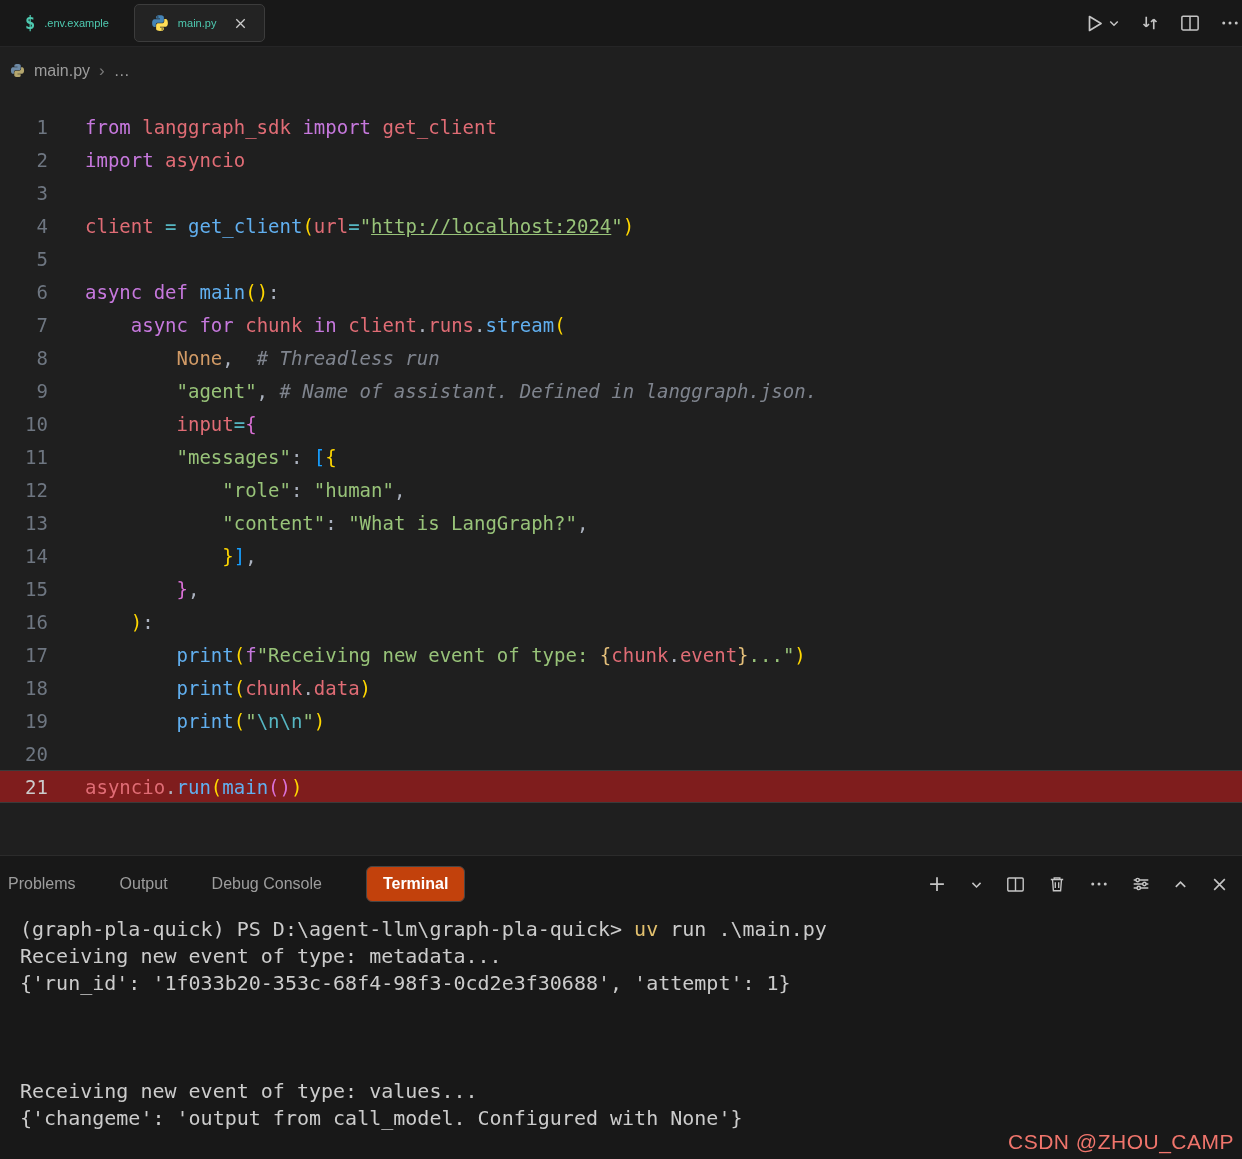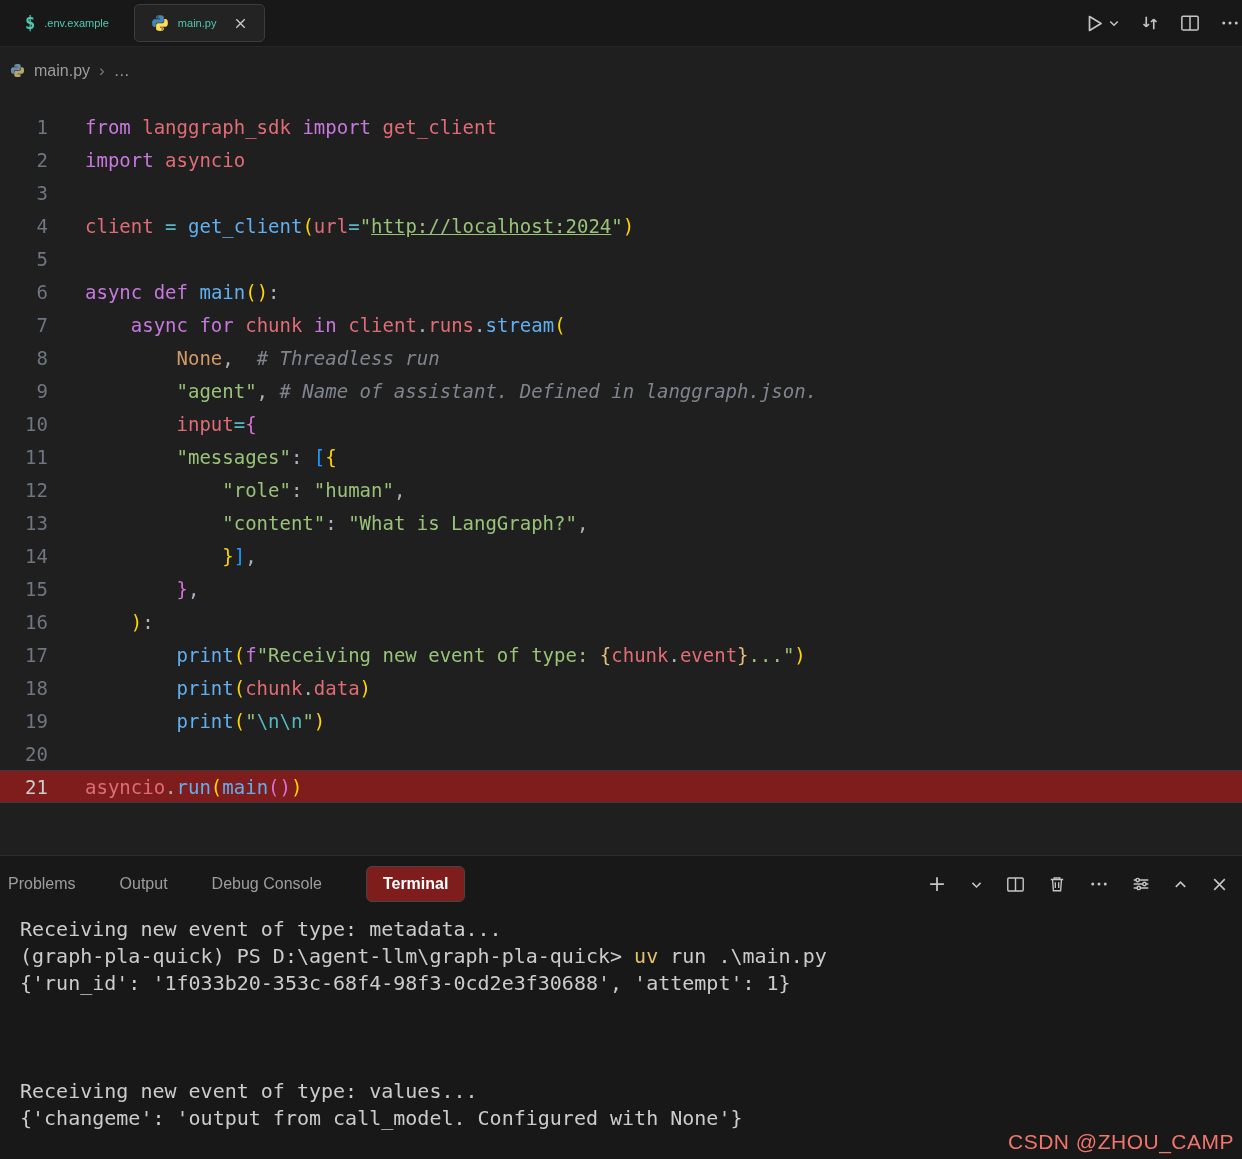--- a/index.html
+++ b/index.html
@@ -59,21 +59,21 @@
   .tk-fstr { color:#e5c07b; }
   .tk-b1   { color:#ffd700; }
   .tk-b2   { color:#da70d6; }
   .tk-b3   { color:#179fff; }
 
   
   .panel { border-top:1px solid #2b2b2b; background:#181818; height:304px; }
   .panel-header { height:56px; display:flex; align-items:center; padding:0 14px 0 8px; }
   .ptab { font-size:16px; color:#9d9d9d; margin-right:44px; cursor:pointer; }
   .ptab.active {
-    background:#7f1d1d; color:#ffffff; border:1px solid #464646;
+    background:#c2410c; color:#ffffff; border:1px solid #464646;
     border-radius:6px; padding:8px 16px; margin-right:0; font-weight:600;
   }
   .panel-actions { margin-left:auto; display:flex; align-items:center; gap:23px; }
 
   .terminal {
     padding:4px 0 0 20px;
     font-family:"DejaVu Sans Mono", monospace; font-size:20px; color:#cccccc;
   }
   .t-row { height:27px; line-height:27px; white-space:pre; }
   .ttk-def { color:#cccccc; }
@@ -233,22 +233,22 @@
         </span>
         <span class="action">
           <svg width="17" height="17" viewBox="0 0 16 16" stroke="#c5c5c5" stroke-width="1.5" fill="none">
             <path d="M3 3l10 10M13 3L3 13"></path>
           </svg>
         </span>
       </div>
     </div>
 
     <div class="terminal" id="terminal-lines">
+        <div class="t-row"><span class="ttk-def">(graph-pla-quick) PS D:\agent-llm\graph-pla-quick&gt; </span><span class="ttk-cmd">uv</span><span class="ttk-def"> run .\main.py</span></div>
         <div class="t-row"><span class="ttk-def">Receiving new event of type: metadata...</span></div>
-        <div class="t-row"><span class="ttk-def">(graph-pla-quick) PS D:\agent-llm\graph-pla-quick&gt; </span><span class="ttk-cmd">uv</span><span class="ttk-def"> run .\main.py</span></div>
         <div class="t-row"><span class="ttk-def">{'run_id': '1f033b20-353c-68f4-98f3-0cd2e3f30688', 'attempt': 1}</span></div>
         <div class="t-row"></div>
         <div class="t-row"></div>
         <div class="t-row"></div>
         <div class="t-row"><span class="ttk-def">Receiving new event of type: values...</span></div>
         <div class="t-row"><span class="ttk-def">{'changeme': 'output from call_model. Configured with None'}</span></div>
       </div>
   </div>
 
   <div class="watermark">CSDN @ZHOU_CAMP</div>

